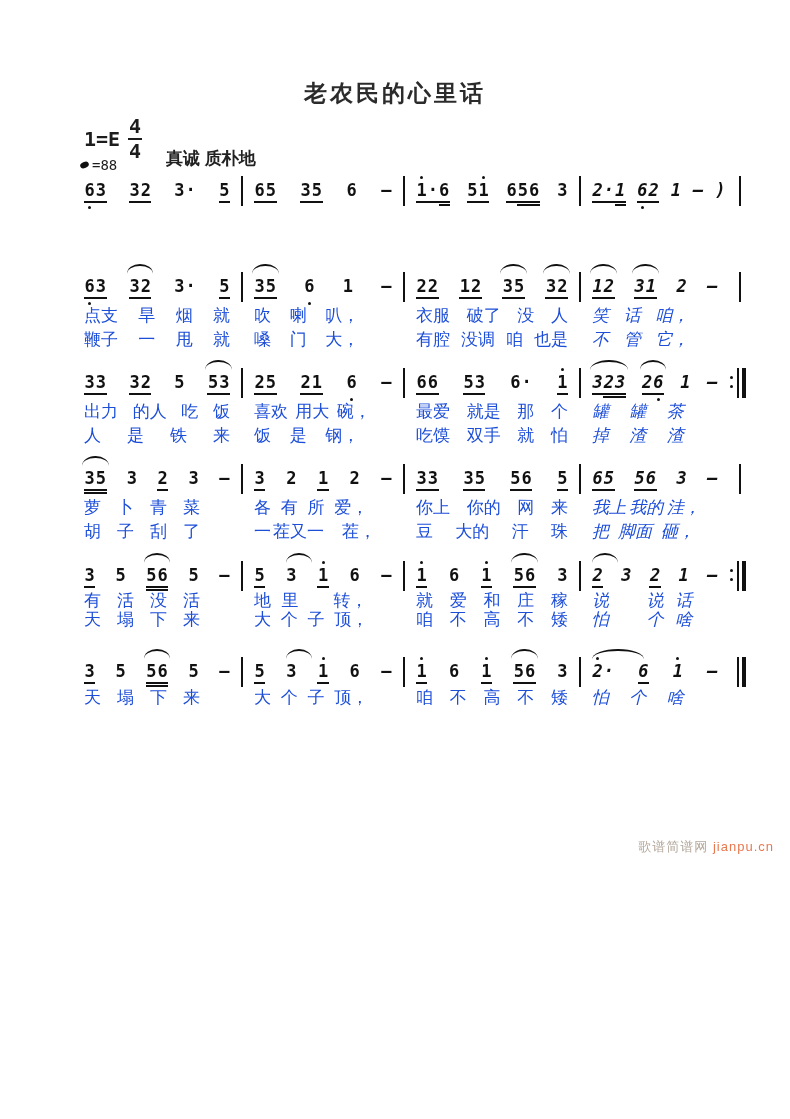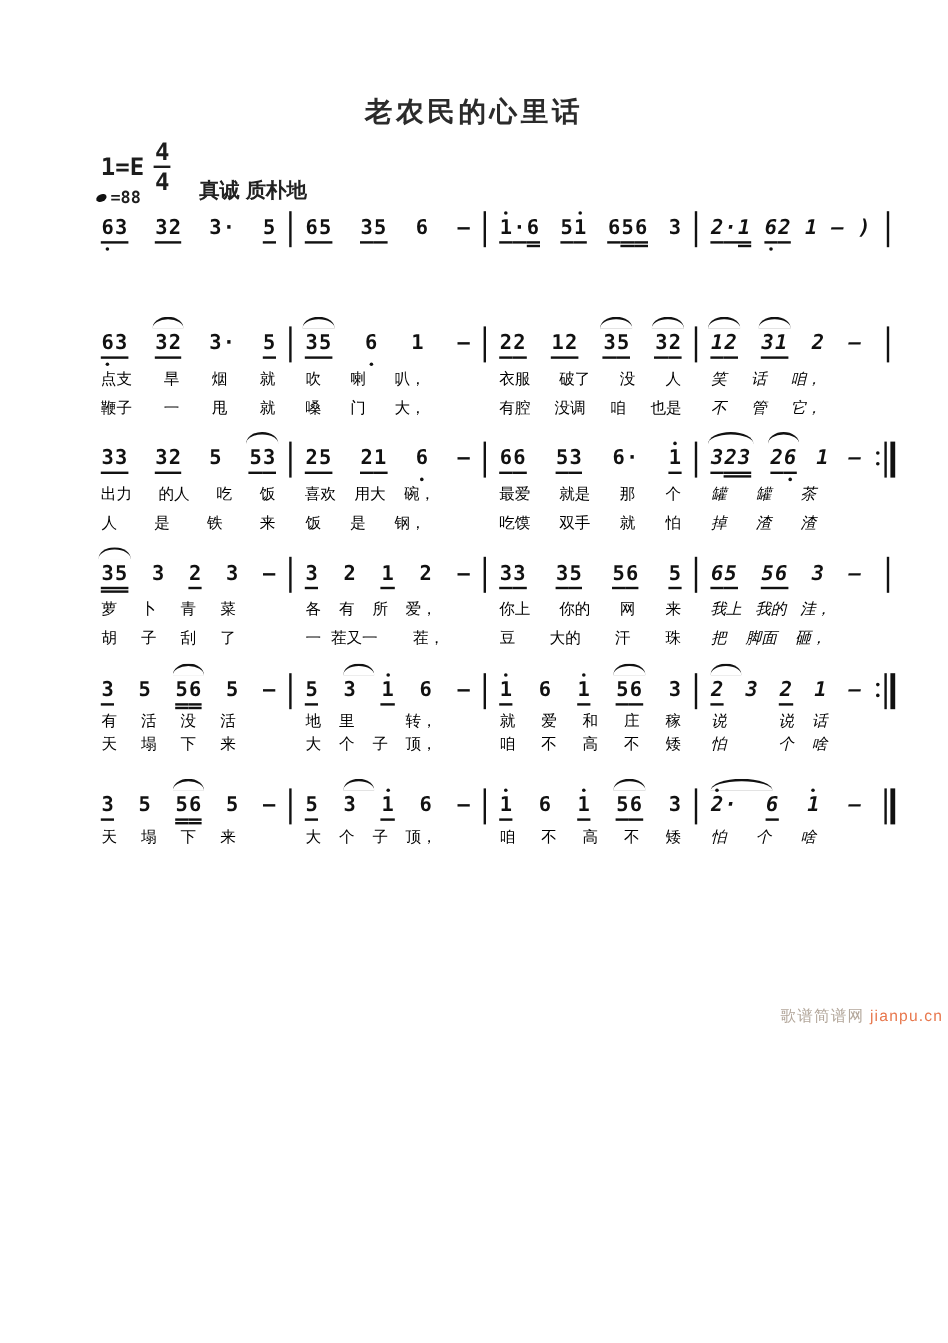--- a/index.html
+++ b/index.html
@@ -8,21 +8,21 @@
 
   
   .title{position:absolute;top:78px;left:0;width:100%;text-align:center;
          font-family:"DejaVu Serif","Liberation Serif",serif;
          font-size:23px;font-weight:bold;letter-spacing:3px;color:#2b2b2b;}
   .keyrow{position:absolute;left:84px;top:116px;font-family:"DejaVu Sans Mono",monospace;
           font-size:20px;font-weight:bold;display:flex;align-items:center;gap:8px;}
   .meter{display:inline-flex;flex-direction:column;align-items:center;line-height:1.05;}
   .meter .mline{width:14px;height:1.5px;background:#1d1d1d;margin:1px 0;}
   .temporow{position:absolute;left:80px;top:157px;font-family:"DejaVu Sans Mono",monospace;
-            font-size:14px;font-weight:bold;display:flex;align-items:center;}
+            font-size:14px;font-weight:normal;display:flex;align-items:center;}
   .notehead{display:inline-block;width:9px;height:6px;background:#111;border-radius:50%;
             transform:rotate(-24deg);margin-right:3px;}
   .expression{position:absolute;left:166px;top:147px;font-size:17px;font-weight:bold;color:#222;}
   .credits{position:absolute;right:60px;top:120px;font-size:14px;line-height:1.75;color:#222;
            text-align:left;font-weight:bold;}
 
   
   #score{position:absolute;left:82px;top:0;width:660px;}
   .system{position:absolute;left:0;display:flex;}
   .sys1{top:180px;} .sys2{top:276px;} .sys3{top:372px;}
@@ -48,29 +48,29 @@
         border-top:2px solid #111;border-radius:50% 50% 0 0 / 100% 100% 0 0;}
   .slur.s2{right:auto;width:230%;left:0;}
   .bar{position:absolute;left:-11px;top:-4px;width:2px;height:30px;background:#111;}
   .end-bar{position:absolute;right:-9px;top:-4px;width:2px;height:30px;background:#111;}
   .end-repeat,.end-final{position:absolute;right:-14px;top:-4px;height:30px;}
   .thin{position:absolute;right:7px;top:0;width:2px;height:30px;background:#111;}
   .thick{position:absolute;right:0;top:0;width:4px;height:30px;background:#111;}
   .rd{position:absolute;right:13px;width:3px;height:3px;border-radius:50%;background:#111;}
   .rd1{top:8px;} .rd2{top:17px;}
   .lyr{display:flex;justify-content:space-between;padding:0 22px 0 2px;
-       font-size:13px;color:#000000;height:18px;line-height:18px;}
+       font-size:17px;color:#1d4ed8;height:18px;line-height:18px;}
   .m3 .lyr{padding-right:14px;}
   .lyr1{margin-top:7px;} .lyr2{margin-top:6px;}
   .sys5 .lyr1{margin-top:3px;} .sys5 .lyr2{margin-top:1px;}
   .sys6 .lyr1{margin-top:4px;}
   .syl{min-width:14px;text-align:center;white-space:nowrap;}
 
   
-  .watermark{position:absolute;right:4px;bottom:12px;font-size:13px;letter-spacing:1px;}
+  .watermark{position:absolute;right:16px;bottom:12px;font-size:13px;letter-spacing:1px;}
 </style>
 </head>
 <body>
 
 <div id="page">
 
   <div class="title">老农民的心里话</div>
 
 
   <div class="keyrow">

